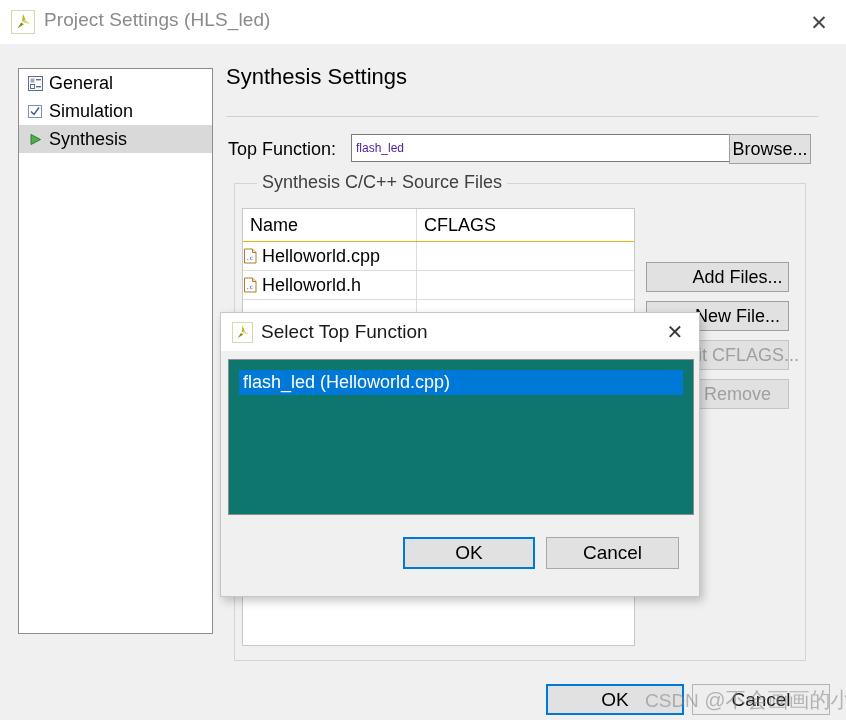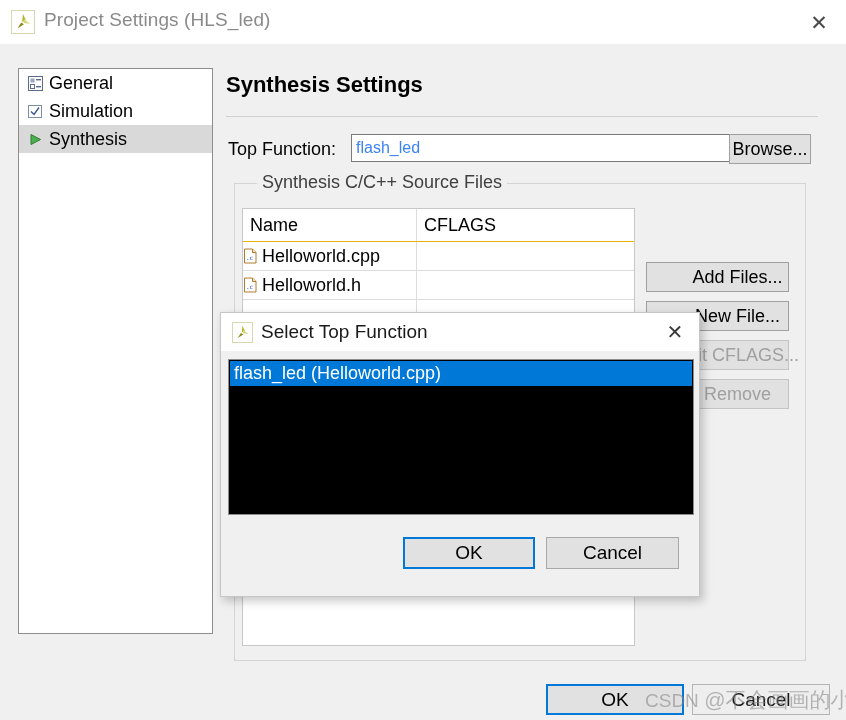--- a/index.html
+++ b/index.html
@@ -70,40 +70,40 @@
   .tree-item.selected { background: #d9d9d9; }
   .tree-icon {
     width: 17px; height: 17px;
     margin-right: 5px;
     flex: 0 0 auto;
     display: block;
   }
 
   
   .panel-title {
-    position: absolute; left: 226px; top: 28px;
-    font-size: 22px; font-weight: bold; color: #000000;
+    position: absolute; left: 226px; top: 20px;
+    font-size: 22px; font-weight: normal; color: #000000;
   }
   .panel-rule {
     position: absolute; left: 226px; top: 72px;
     width: 592px; height: 1px; background: #d0d0d0;
   }
 
   .topfunc-label {
     position: absolute; left: 228px; top: 95px;
     font-size: 18px; color: #000000;
   }
   .topfunc-input {
     position: absolute; left: 351px; top: 90px;
     width: 439px; height: 28px;
     background: #ffffff;
     border: 1px solid #7a7a7a;
     box-sizing: border-box;
     font-family: "Liberation Sans", sans-serif;
-    font-size: 16px; color: #3b82f6;
+    font-size: 12px; color: #4c1d95;
     padding: 0 4px;
   }
   .btn {
     background: #e1e1e1;
     border: 1px solid #a0a0a0;
     box-sizing: border-box;
     font-family: "Liberation Sans", sans-serif;
     font-size: 18px;
     color: #000000;
     display: flex; align-items: center; justify-content: center;
@@ -215,24 +215,24 @@
   }
   .modal-close {
     position: absolute; right: 8px; top: 4px;
     width: 32px; height: 30px;
     display: flex; align-items: center; justify-content: center;
     font-size: 20px; color: #3a3a3a; line-height: 1;
   }
   .modal-list {
     position: absolute; left: 7px; top: 46px;
     width: 466px; height: 156px;
-    background: #000000;
+    background: #0f766e;
     border: 1px solid #8d8d8d;
     box-sizing: border-box;
-    padding: 1px;
+    padding: 10px;
   }
   .list-item {
     height: 25px;
     display: flex; align-items: center;
     padding-left: 4px;
     font-size: 18px; color: #000000;
     white-space: nowrap;
   }
   .list-item.selected { background: #0078d7; color: #ffffff; }
   .modal-ok {

